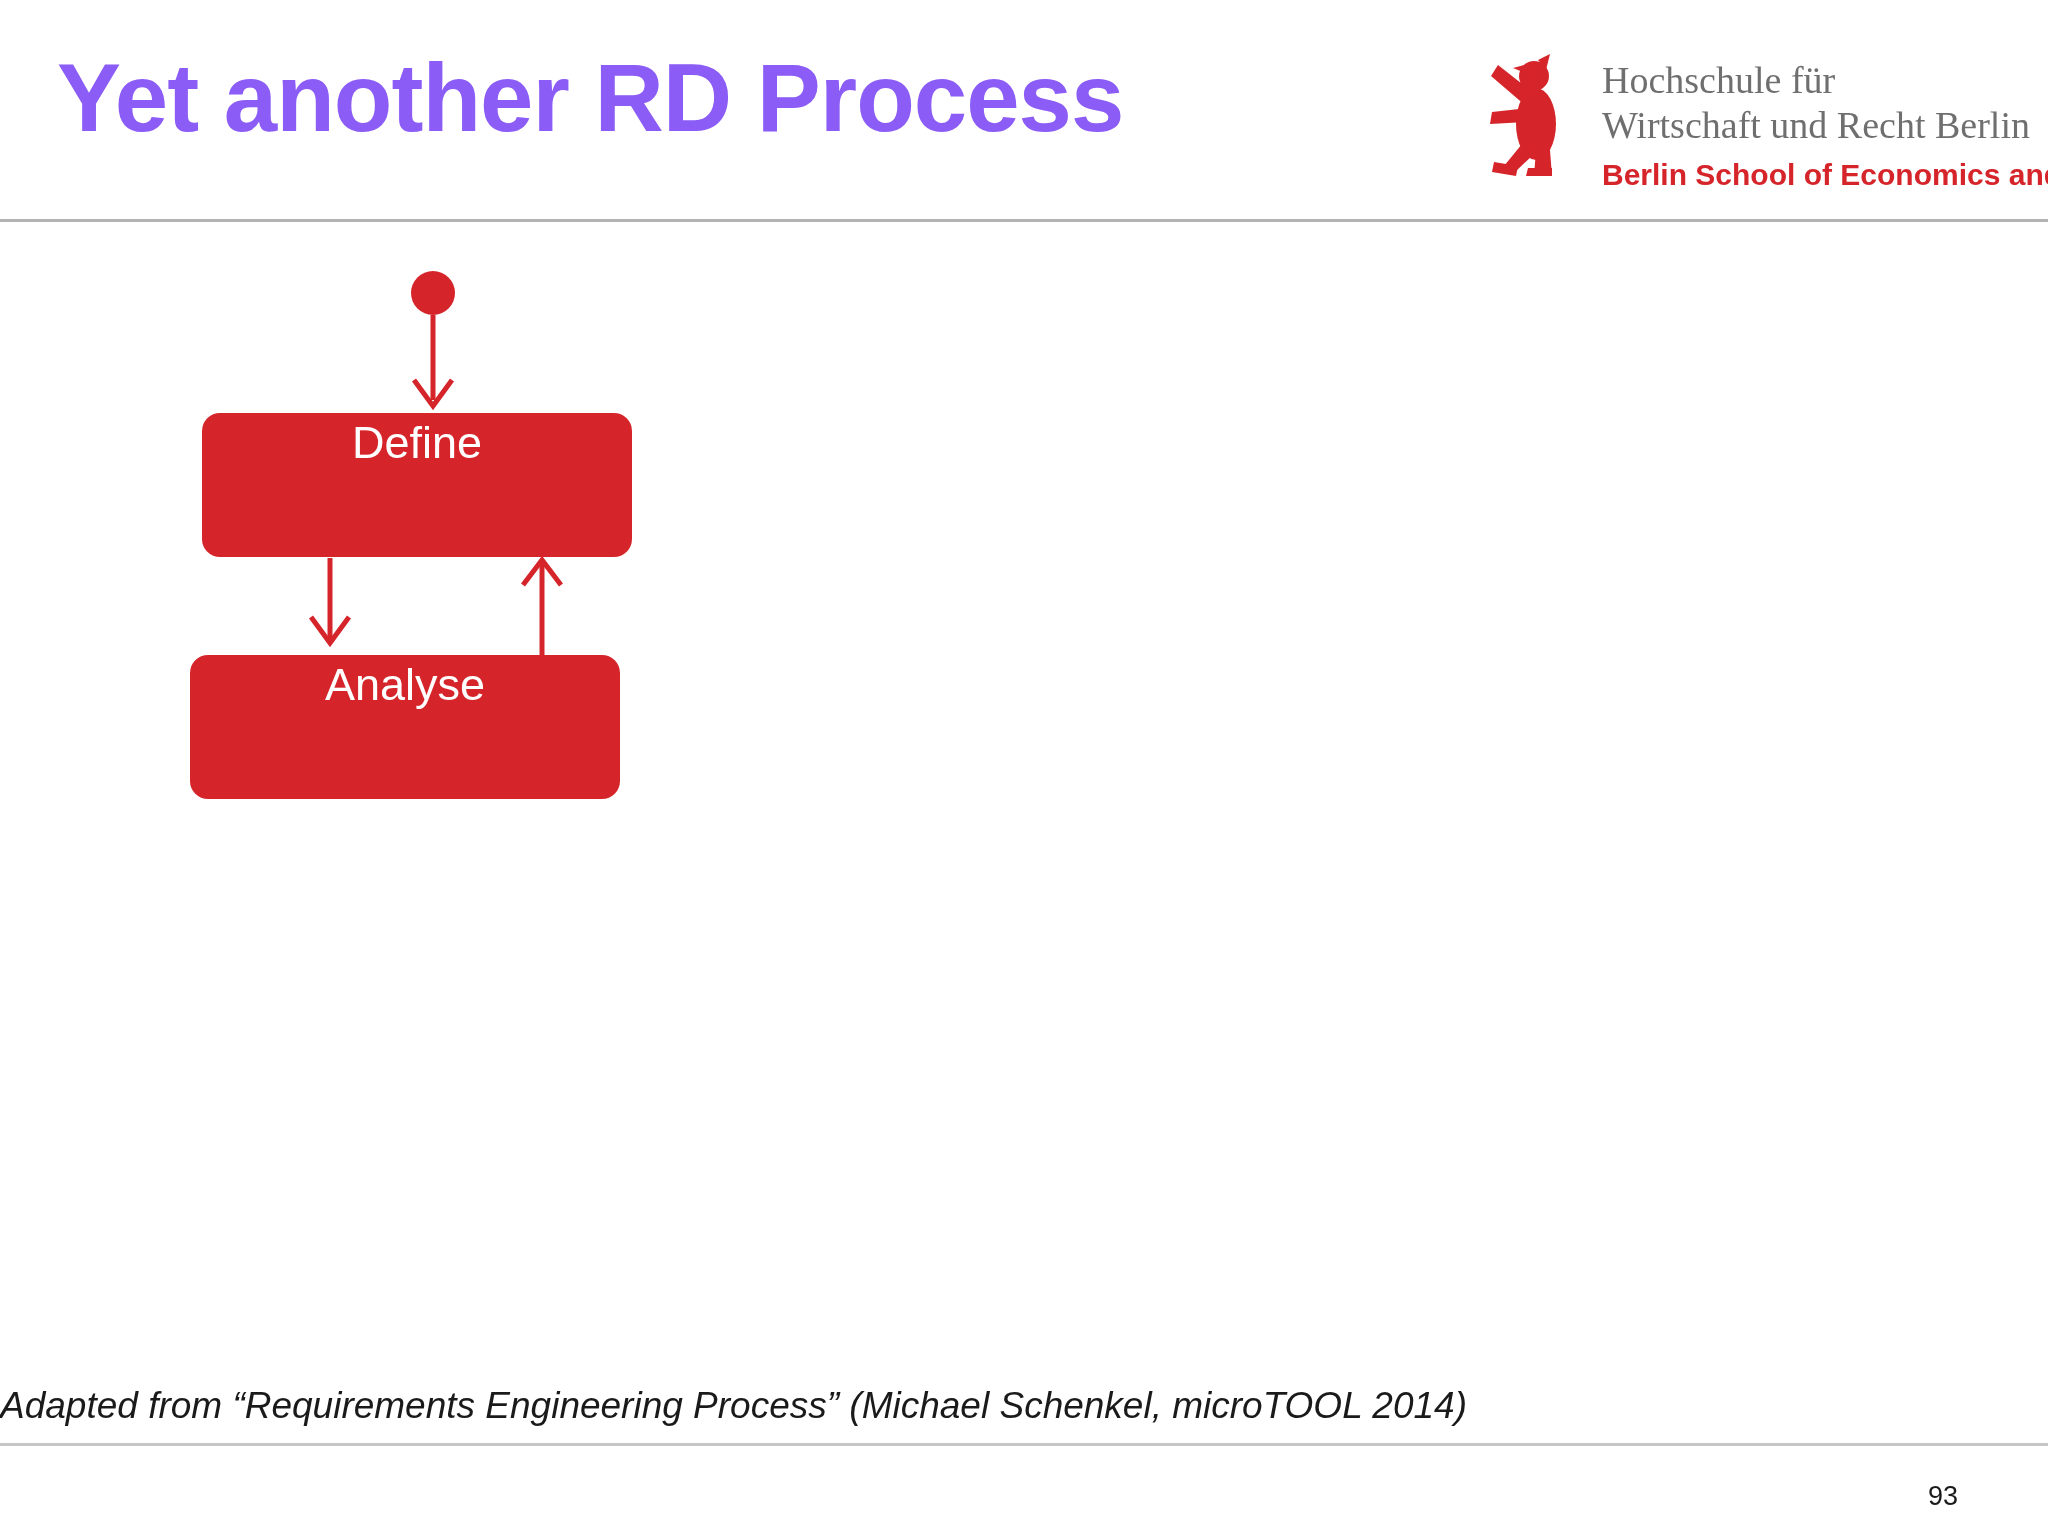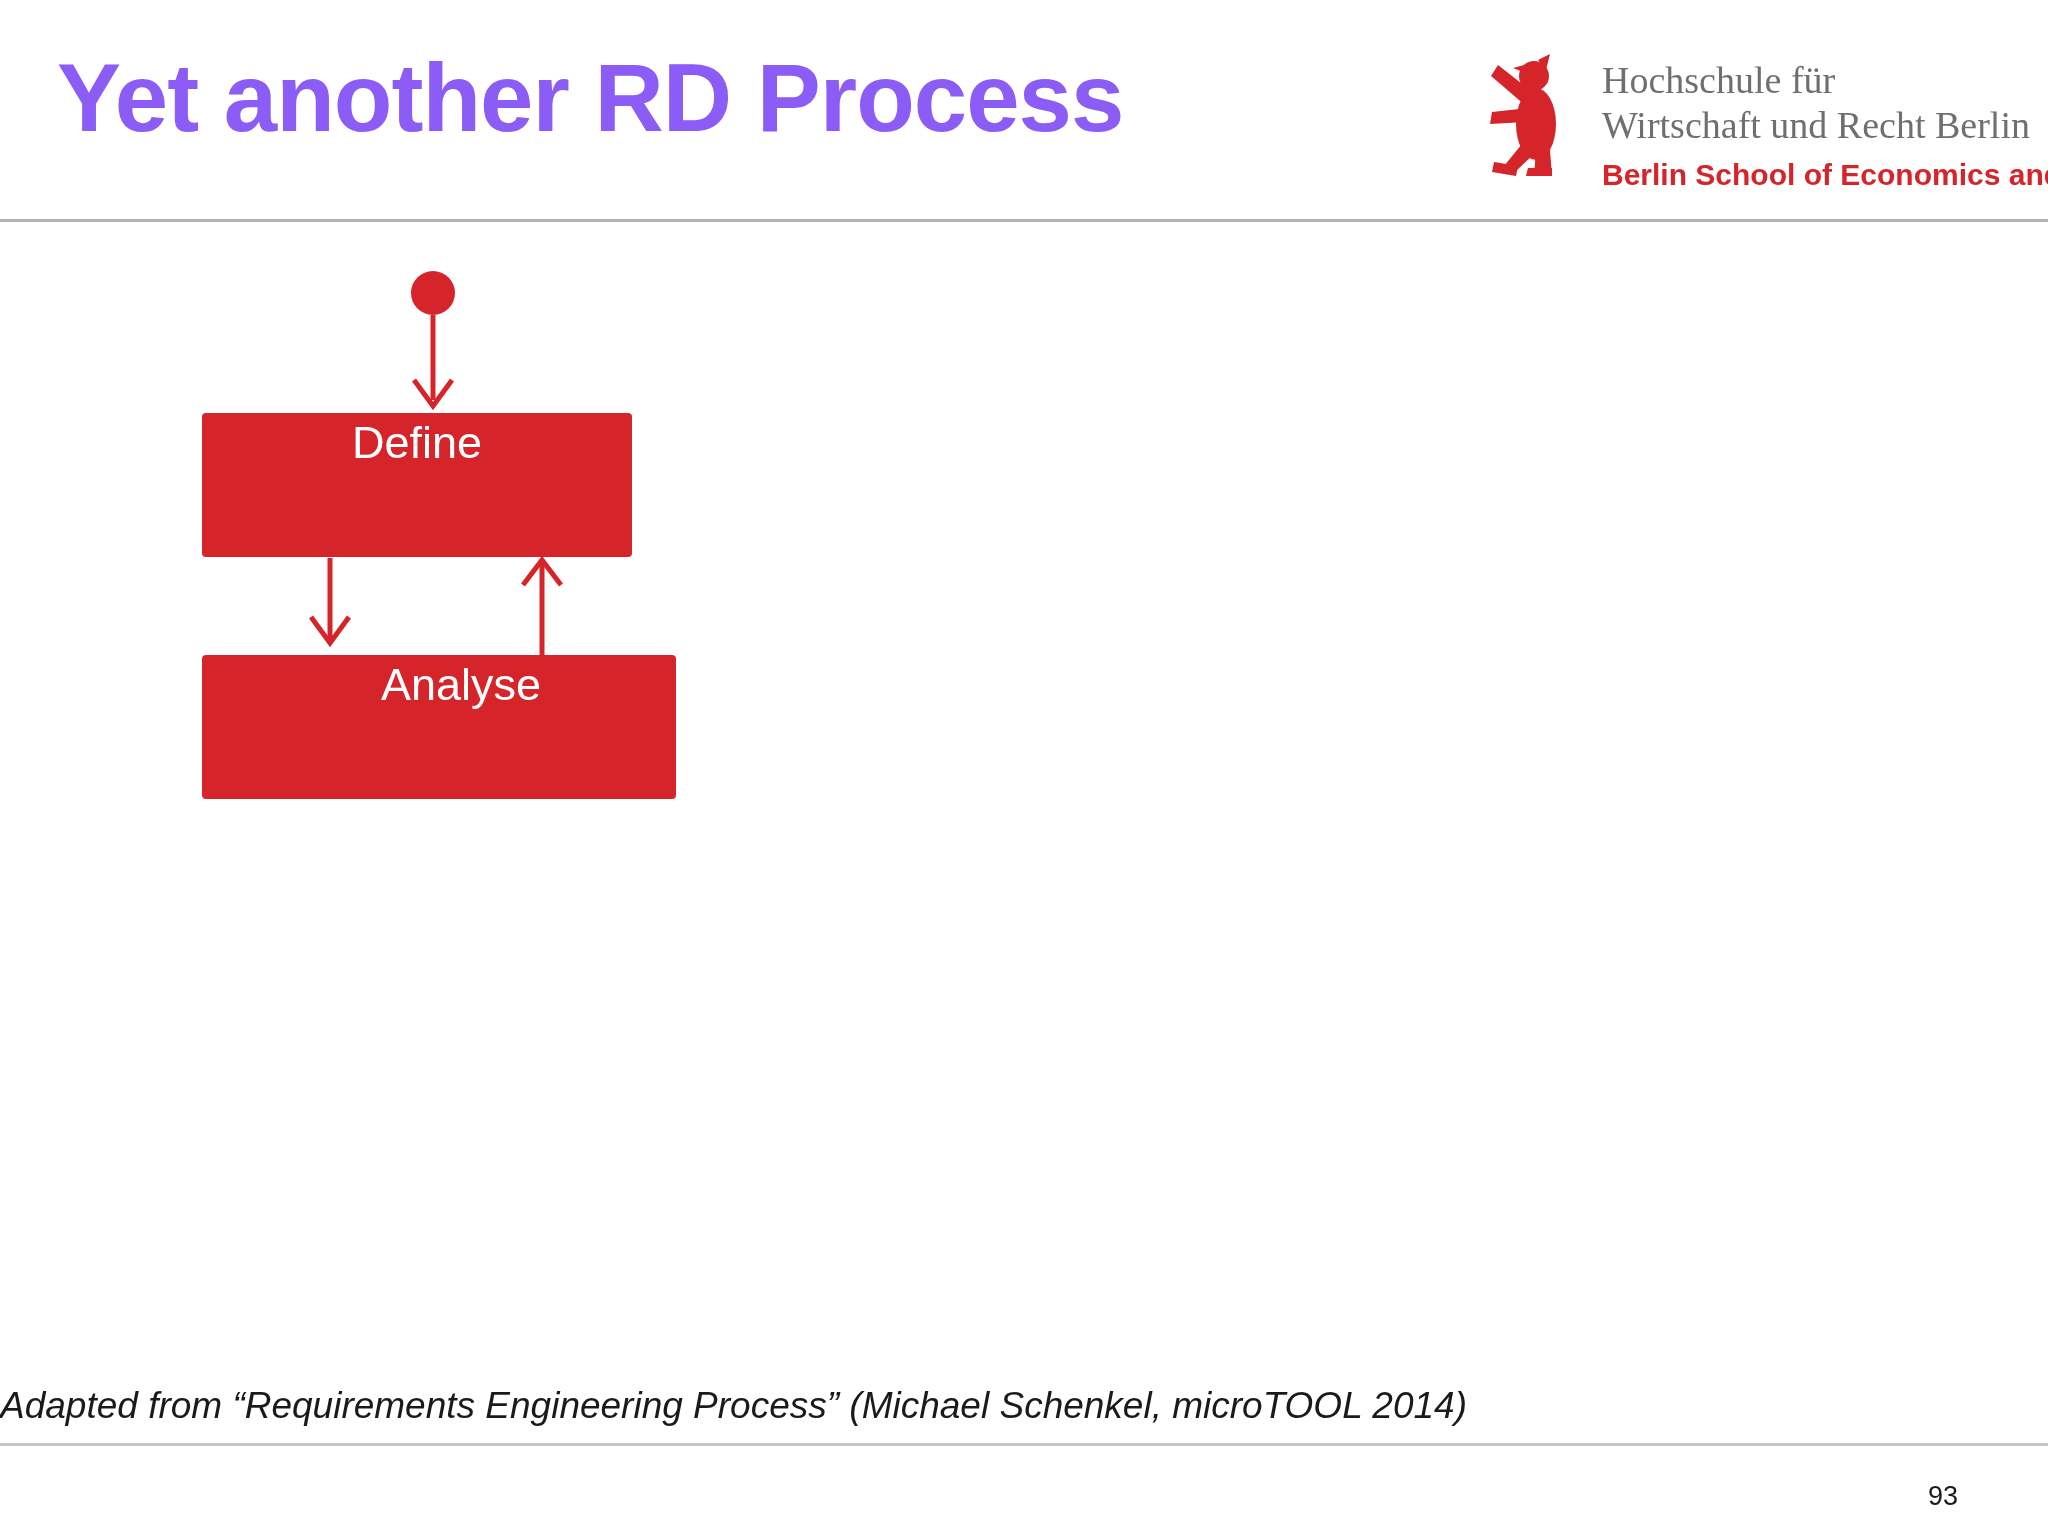--- a/index.html
+++ b/index.html
@@ -22,26 +22,26 @@
     font-size:38px;line-height:45px;white-space:nowrap;
   }
   .logo-en{
     margin-top:10px;color:#d6252a;font-weight:700;font-size:30px;line-height:34px;white-space:nowrap;
   }
   .divider-top{position:absolute;left:0;top:219px;width:2048px;height:3px;background:#b3b3b3;}
   .divider-bottom{position:absolute;left:0;top:1443px;width:2048px;height:3px;background:#c6c6c6;}
   
   .diagram-svg{position:absolute;left:150px;top:240px;width:560px;height:600px;}
   .activity-box{
-    position:absolute;width:430px;height:144px;border-radius:4px;background:#d6252a;
+    position:absolute;width:430px;height:144px;border-radius:18px;background:#d6252a;
     display:flex;flex-direction:column;align-items:center;justify-content:space-between;
     color:#fff;font-size:45px;line-height:59px;text-align:center;
   }
   #box-define{left:202px;top:413px;}
-  #box-analyse{left:202px;top:655px;padding-left:44px;}
+  #box-analyse{left:190px;top:655px;}
   
   .caption{
     position:absolute;left:0;top:1385px;width:2020px;text-align:left;
     font-style:italic;font-size:37px;color:#1a1a1a;
   }
   .footer-left{
     position:absolute;left:55px;top:1481px;font-size:27px;color:#1a1a1a;white-space:nowrap;
   }
   .footer-page{
     position:absolute;right:90px;top:1481px;font-size:27px;color:#1a1a1a;

